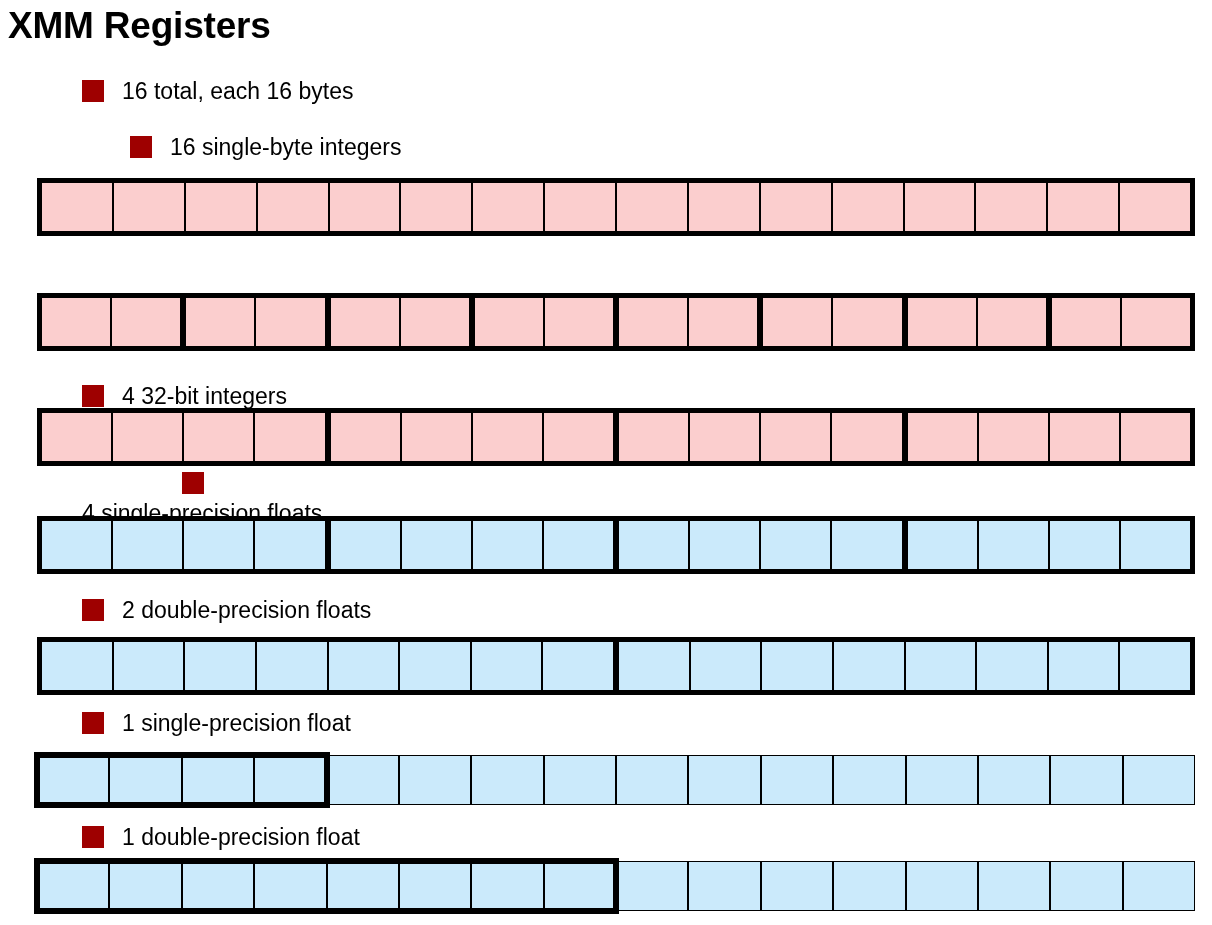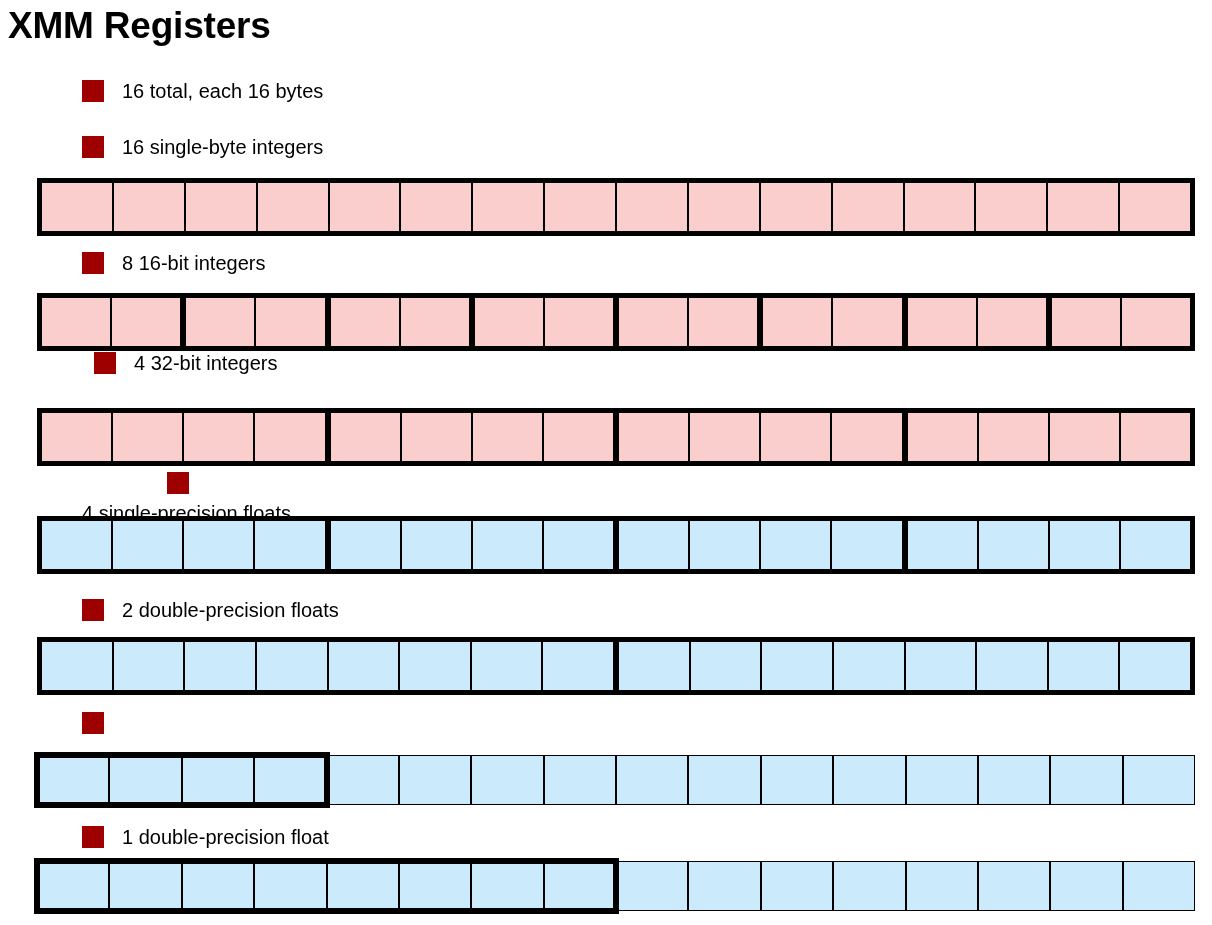--- a/index.html
+++ b/index.html
@@ -45,21 +45,21 @@
     white-space: nowrap;
   }
   .bullet-marker {
     width: 22px;
     height: 22px;
     background: #9E0000;
     flex: 0 0 auto;
     margin-right: 18px;
   }
   .bullet-text {
-    font-size: 20px;
+    font-size: 23px;
     line-height: 38px;
     font-weight: normal;
     color: #000000;
   }
 
   
   .reg-bar {
     position: absolute;
     left: 37px;
     width: 1158px;
@@ -108,21 +108,21 @@
 
 <div class="slide">
 
   <div class="slide-title">XMM Registers</div>
 
   <div class="bullet-line" style="top:70px;">
     <span class="bullet-marker"></span>
     <span class="bullet-text">16 total, each 16 bytes</span>
   </div>
 
-  <div class="bullet-line" style="top:126px;">
+  <div class="bullet-line" style="top:126px;margin-left:48px;">
     <span class="bullet-marker"></span>
     <span class="bullet-text">16 single-byte integers</span>
   </div>
   <div class="reg-bar framed" id="bar-0" style="top:178px;">
       <div class="cell pink"></div>
       <div class="cell pink"></div>
       <div class="cell pink"></div>
       <div class="cell pink"></div>
       <div class="cell pink"></div>
       <div class="cell pink"></div>
@@ -131,44 +131,40 @@
       <div class="cell pink"></div>
       <div class="cell pink"></div>
       <div class="cell pink"></div>
       <div class="cell pink"></div>
       <div class="cell pink"></div>
       <div class="cell pink"></div>
       <div class="cell pink"></div>
       <div class="cell pink"></div>
     </div>
 
-  <div class="bullet-line" style="top:242px;">
-    <span class="bullet-marker"></span>
-    <span class="bullet-text">8 16-bit integers</span>
-  </div>
   <div class="reg-bar framed" id="bar-1" style="top:293px;">
       <div class="cell pink"></div>
       <div class="cell pink"></div>
       <div class="cell pink group-start"></div>
       <div class="cell pink"></div>
       <div class="cell pink group-start"></div>
       <div class="cell pink"></div>
       <div class="cell pink group-start"></div>
       <div class="cell pink"></div>
       <div class="cell pink group-start"></div>
       <div class="cell pink"></div>
       <div class="cell pink group-start"></div>
       <div class="cell pink"></div>
       <div class="cell pink group-start"></div>
       <div class="cell pink"></div>
       <div class="cell pink group-start"></div>
       <div class="cell pink"></div>
     </div>
 
-  <div class="bullet-line" style="top:342px;margin-left:12px;">
+  <div class="bullet-line" style="top:375px;">
     <span class="bullet-marker"></span>
     <span class="bullet-text">4 32-bit integers</span>
   </div>
   <div class="reg-bar framed" id="bar-2" style="top:408px;">
       <div class="cell pink"></div>
       <div class="cell pink"></div>
       <div class="cell pink"></div>
       <div class="cell pink"></div>
       <div class="cell pink group-start"></div>
       <div class="cell pink"></div>
@@ -225,20 +221,21 @@
       <div class="cell blue"></div>
       <div class="cell blue"></div>
       <div class="cell blue"></div>
       <div class="cell blue"></div>
       <div class="cell blue"></div>
       <div class="cell blue"></div>
     </div>
 
   <div class="bullet-line" style="top:702px;">
     <span class="bullet-marker"></span>
+    <span class="bullet-text">1 single-precision float</span>
   </div>
   <div class="reg-bar partial" id="bar-5" style="top:755px;">
       <div class="cell blue"></div>
       <div class="cell blue"></div>
       <div class="cell blue"></div>
       <div class="cell blue"></div>
       <div class="cell blue"></div>
       <div class="cell blue"></div>
       <div class="cell blue"></div>
       <div class="cell blue"></div>

